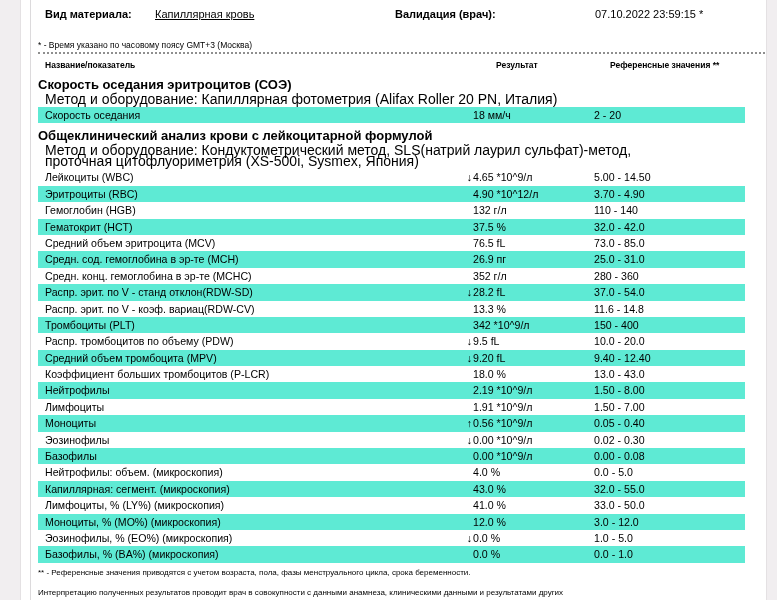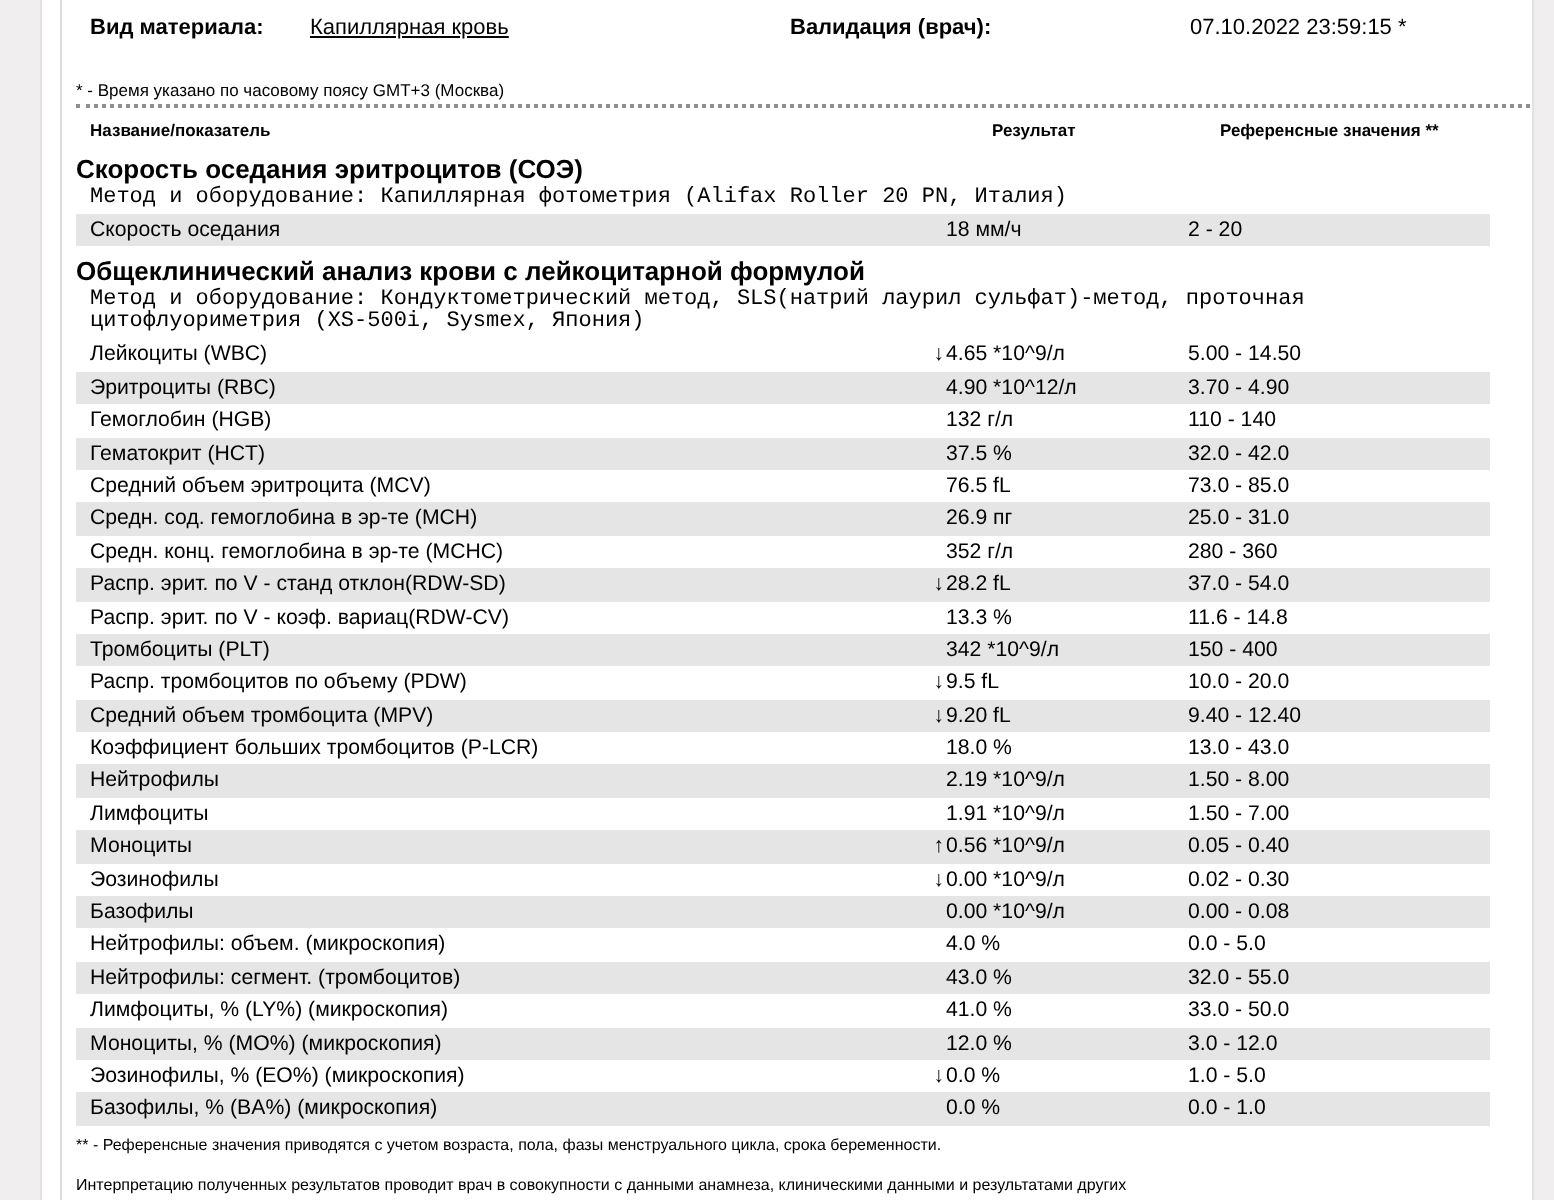--- a/index.html
+++ b/index.html
@@ -20,23 +20,23 @@
   .pos-material-value{left:117px;text-decoration:underline;}
   .pos-validation-label{left:357px;}
   .pos-validation-value{left:557px;}
   .tz-note{margin-top:17px;font-size:8.5px;height:11px;}
   .dotted-sep{margin-top:1px;border-bottom:2px dotted #8f8f8f;height:0;}
   .header-row{position:relative;height:12px;margin-top:6px;font-size:8.5px;font-weight:bold;}
   .hdr-name{position:absolute;left:7px;}
   .hdr-result{position:absolute;left:458px;}
   .hdr-ref{position:absolute;left:572px;}
   .section-title{font-size:13px;font-weight:bold;line-height:17px;margin-top:4px;}
-  .method{font-size:11px;line-height:11px;margin:1px 0 2px 7px;max-width:630px;font-family:Liberation Mono, monospace;}
+  .method{font-size:14px;line-height:11px;margin:1px 0 2px 7px;max-width:630px;}
   .row{position:relative;height:16.4px;line-height:16.4px;font-size:10.6px;width:707px;}
-  .row.shaded{background:#e5e5e5;}
+  .row.shaded{background:#5eead4;}
   .cell-name{position:absolute;left:7px;white-space:nowrap;}
   .cell-result{position:absolute;left:424px;white-space:nowrap;}
   .flag{display:inline-block;width:10px;text-align:right;font-weight:bold;padding-right:1px;}
   .cell-ref{position:absolute;left:556px;white-space:nowrap;}
   .footnote{margin-top:5px;font-size:8px;line-height:10px;}
   .interp1{margin-top:10px;font-size:8px;line-height:10px;}
   .interp2{margin-top:4px;font-size:8px;line-height:10px;}
 </style>
 </head>
 <body>
@@ -165,21 +165,21 @@
           <span class="cell-name">Базофилы</span>
           <span class="cell-result"><span class="flag"></span><span>0.00 *10^9/л</span></span>
           <span class="cell-ref">0.00 - 0.08</span>
         </div>
         <div class="row">
           <span class="cell-name">Нейтрофилы: объем. (микроскопия)</span>
           <span class="cell-result"><span class="flag"></span><span>4.0 %</span></span>
           <span class="cell-ref">0.0 - 5.0</span>
         </div>
         <div class="row shaded">
-          <span class="cell-name">Нейтрофилы: сегмент. (тромбоцитов)</span>
+          <span class="cell-name">Капиллярная: сегмент. (микроскопия)</span>
           <span class="cell-result"><span class="flag"></span><span>43.0 %</span></span>
           <span class="cell-ref">32.0 - 55.0</span>
         </div>
         <div class="row">
           <span class="cell-name">Лимфоциты, % (LY%) (микроскопия)</span>
           <span class="cell-result"><span class="flag"></span><span>41.0 %</span></span>
           <span class="cell-ref">33.0 - 50.0</span>
         </div>
         <div class="row shaded">
           <span class="cell-name">Моноциты, % (MO%) (микроскопия)</span>

